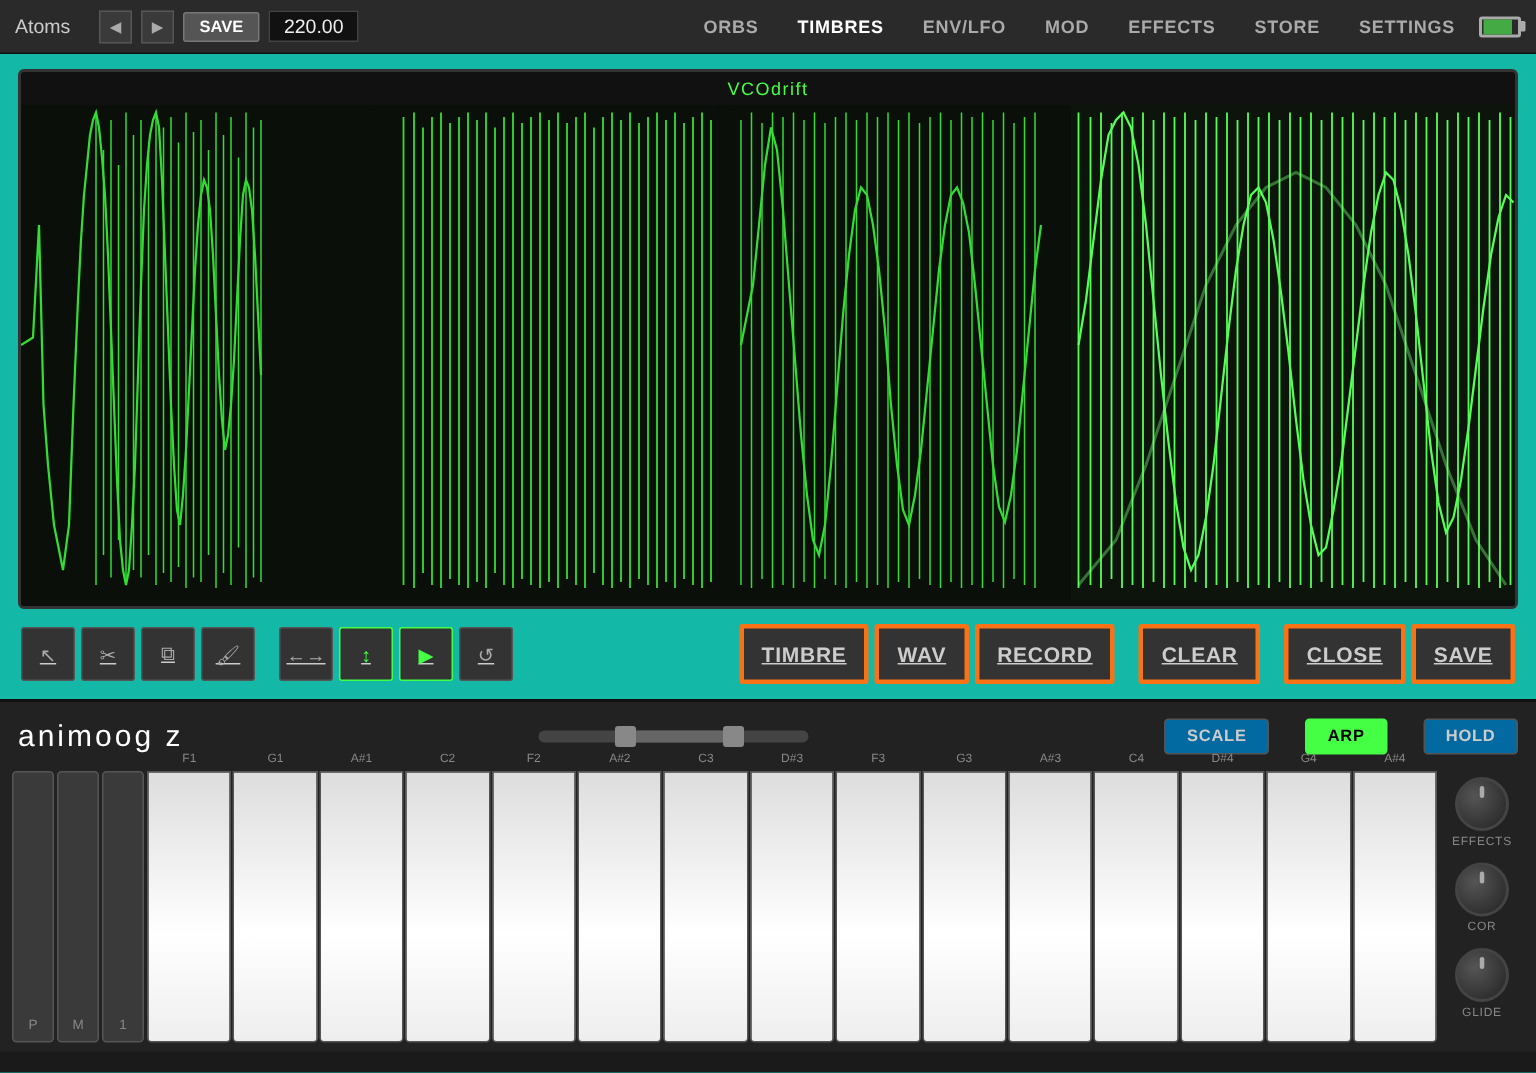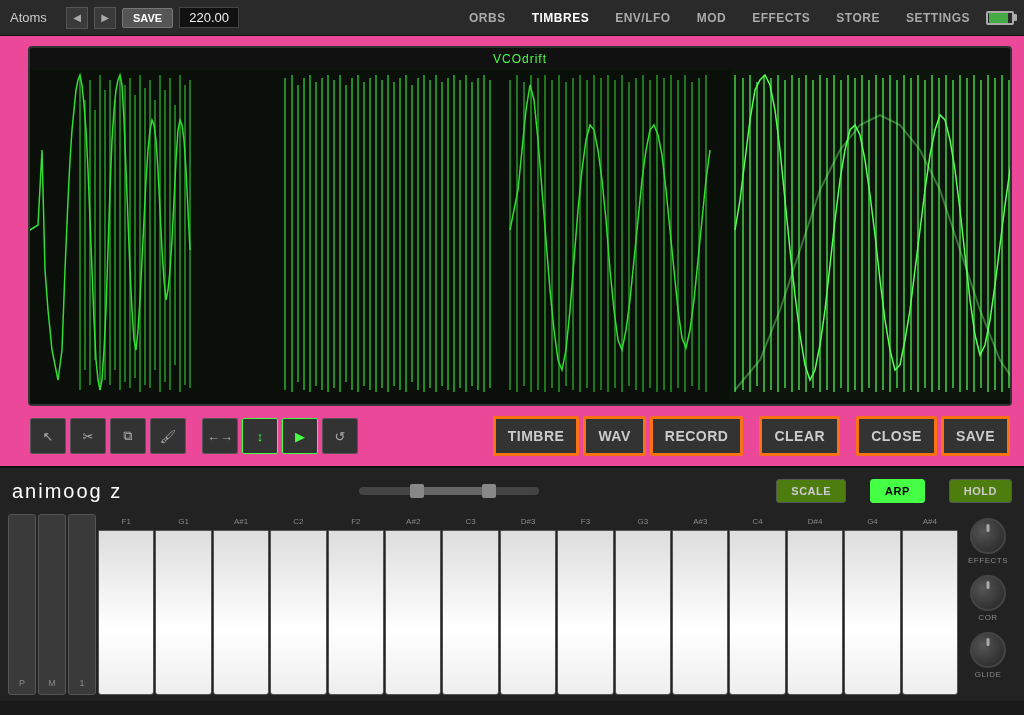--- a/index.html
+++ b/index.html
@@ -86,22 +86,23 @@
     }
     .battery-fill {
       background: #4a4;
       width: 80%;
       height: 100%;
       margin: 1px;
     }
 
     
     .main-content {
-      background: #ec4899;
-      padding: 10px 12px 6px 28px;
+      background: #14b8a6;
+      padding: 10px 12px 6px 12px;
+      text-decoration: underline;
     }
 
     
     .waveform-container {
       background: #111;
       border: 2px solid #333;
       border-radius: 4px;
       position: relative;
       height: 360px;
       overflow: hidden;
@@ -245,21 +246,21 @@
       height: 14px;
       background: #888;
       border-radius: 2px;
       position: absolute;
       cursor: pointer;
     }
     .kbd-slider-thumb.left { left: 28%; }
     .kbd-slider-thumb.right { left: 68%; }
 
     .ctrl-btn {
-      background: #4d7c0f;
+      background: #0369a1;
       border: 1px solid #555;
       color: #ccc;
       font-size: 11px;
       font-weight: bold;
       padding: 5px 14px;
       cursor: pointer;
       border-radius: 3px;
       letter-spacing: 0.5px;
     }
     .ctrl-btn.active {
@@ -314,21 +315,20 @@
       border: 1px solid #555;
       border-radius: 0 0 3px 3px;
       position: relative;
       cursor: pointer;
       min-height: 120px;
       display: flex;
       flex-direction: column;
       justify-content: flex-end;
       align-items: center;
       padding-bottom: 4px;
-      margin-top: 16px;
     }
     .key-label-top {
       font-size: 8px;
       color: #888;
       position: absolute;
       top: -14px;
       left: 50%;
       transform: translateX(-50%);
       white-space: nowrap;
     }

